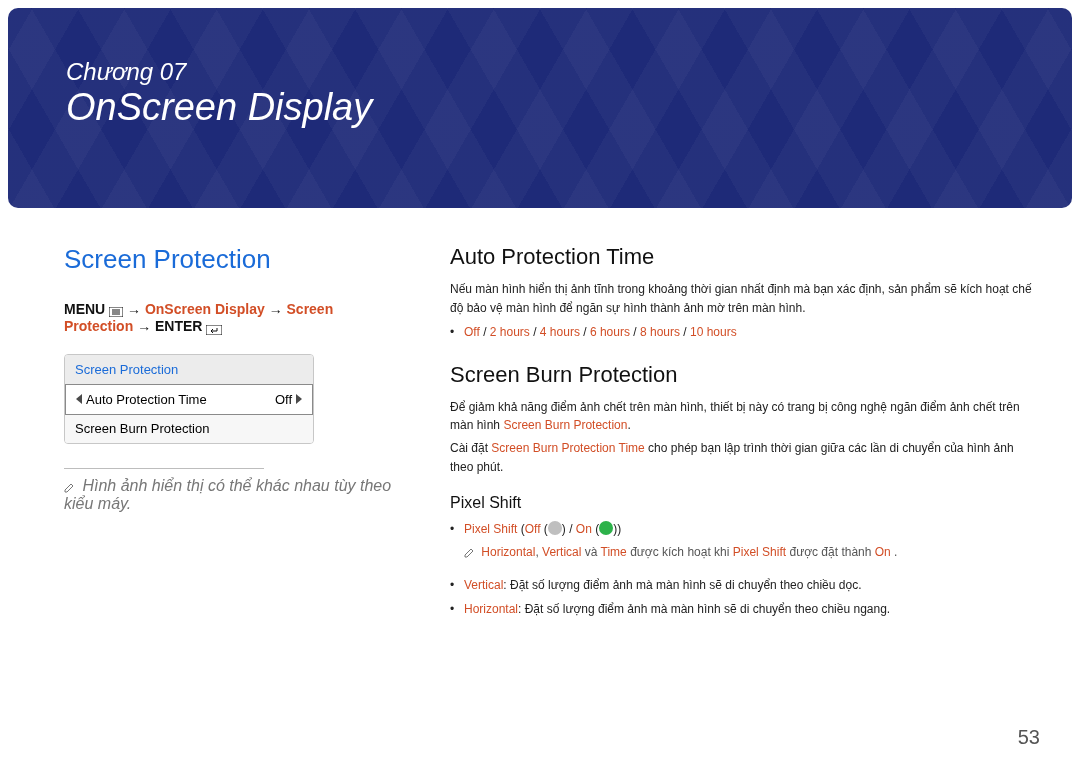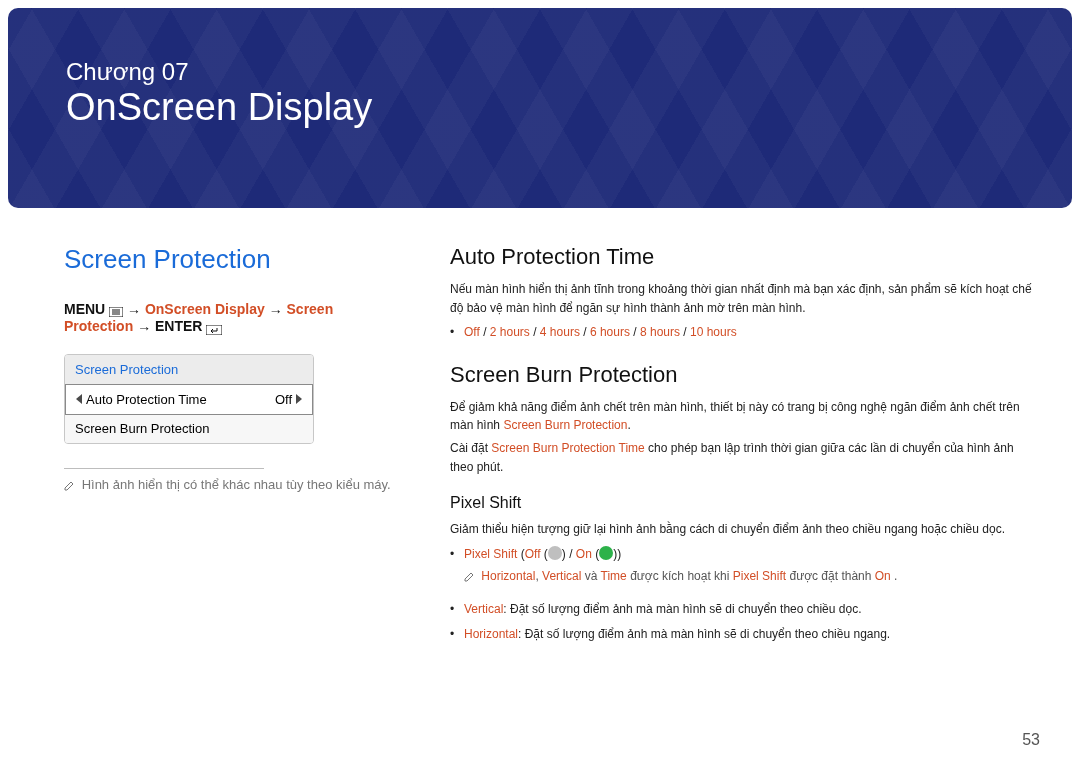--- a/index.html
+++ b/index.html
@@ -11,20 +11,21 @@
     position: relative;
     background: #1e2a78;
     background-image:
       repeating-linear-gradient(60deg, rgba(255,255,255,0.03) 0 40px, rgba(0,0,0,0) 40px 80px),
       repeating-linear-gradient(-60deg, rgba(255,255,255,0.03) 0 40px, rgba(0,0,0,0) 40px 80px);
     height: 200px;
     margin: 8px 8px 0 8px;
     border-radius: 10px;
     color: #fff;
     padding: 50px 40px 0 58px;
+    font-style: italic;
   }
   .banner .chapter { font-size: 24px; font-weight: 400; line-height: 1.2; }
   .banner .title   { font-size: 38px; font-weight: 500; line-height: 1.1; }
 
   
   .cols { display: flex; padding: 36px 40px 0 64px; }
   .lcol { width: 330px; flex: 0 0 330px; }
   .rcol { flex: 1; padding-left: 56px; }
 
   .accent { color: #1a6bd8; }
@@ -41,42 +42,42 @@
   .menu-row { display: flex; align-items: center; justify-content: space-between; padding: 7px 10px; font-size: 13px; }
   .menu-header { background: #ececec; color: #1a6bd8; font-weight: 500; border-bottom: 1px solid #e0e0e0; }
   .menu-sel { background: #fff; border: 1px solid #8a8a8a; margin: -1px 0; position: relative; z-index: 1; }
   .menu-row.last { background: #f7f7f7; }
   .menu-sel .tri { width:0;height:0;border-top:5px solid transparent;border-bottom:5px solid transparent; }
   .menu-sel .tri.left { border-right:6px solid #4a4a4a; margin-right:4px;}
   .menu-sel .tri.right{ border-left:6px solid #4a4a4a; margin-left:4px;}
   .sel-left { display:flex; align-items:center; }
 
   .divider { width: 200px; border-top: 1px solid #bdbdbd; margin: 24px 0 8px 0; }
-  .footnote { font-size: 13px; color: #777; }
+  .footnote { font-size: 16px; color: #777; font-style: italic; }
   .footnote .pen { display:inline-block; margin-right:4px; }
 
   .rcol h2 { font-size: 22px; font-weight: 500; color: #111; margin-bottom: 10px; }
   .rcol h3 { font-size: 16px; font-weight: 500; color: #111; margin: 18px 0 8px 0; }
   .rcol p, .rcol li { font-size: 12px; color: #222; line-height: 1.55; }
   .rcol p { margin-bottom: 4px; }
   .rcol ul { list-style: none; margin: 6px 0 6px 0; }
   .rcol ul > li { position: relative; padding-left: 14px; margin-bottom: 6px; }
   .rcol ul > li::before { content: "•"; position: absolute; left: 0; top: 0; color:#222; }
   .rcol .note { padding-left:14px; margin-bottom:17px; font-size:12px; color:#555;}
   .rcol .note .pen { margin-right:4px; }
 
   .options span.hl { font-weight:400; }
   .sep { color:#222; }
 
   .block { margin-bottom: 20px; }
 
   .radio { display:inline-block; width:14px; height:14px; border-radius:50%; background:#bfbfbf; vertical-align:-2px; }
   .radio.on { background:#2db24a; }
 
-  .page-num { position:absolute; right:40px; bottom:22px; font-size:16px; color:#555; }
+  .page-num { position:absolute; right:40px; bottom:22px; font-size:20px; color:#555; }
 
   svg.icon { vertical-align: -2px; }
 </style>
 </head>
 <body>
 
 <div class="page">
 
   <div class="banner">
     <div class="chapter">Chương 07</div>
@@ -162,21 +163,20 @@
       <div class="block">
         <h2>Screen Burn Protection</h2>
         <p>
           <span>Để giảm khả năng điểm ảnh chết trên màn hình, thiết bị này có trang bị công nghệ ngăn điểm ảnh chết trên màn hình </span><span class="hl">Screen Burn Protection</span><span>.</span>
         </p>
         <p>
           <span>Cài đặt </span><span class="hl">Screen Burn Protection Time</span><span> cho phép bạn lập trình thời gian giữa các lần di chuyển của hình ảnh theo phút.</span>
         </p>
 
         <h3>Pixel Shift</h3>
-        <p>Giảm thiểu hiện tượng giữ lại hình ảnh bằng cách di chuyển điểm ảnh theo chiều ngang hoặc chiều dọc.</p>
         <ul>
           <li>
             <span class="hl">Pixel Shift</span>
             <span> (</span><span class="hl">Off</span>
             <span> (</span><span class="radio"></span><span>) / </span>
             <span class="hl">On</span>
             <span> (</span><span class="radio on"></span><span>))</span>
           </li>
         </ul>
         <div class="note">

